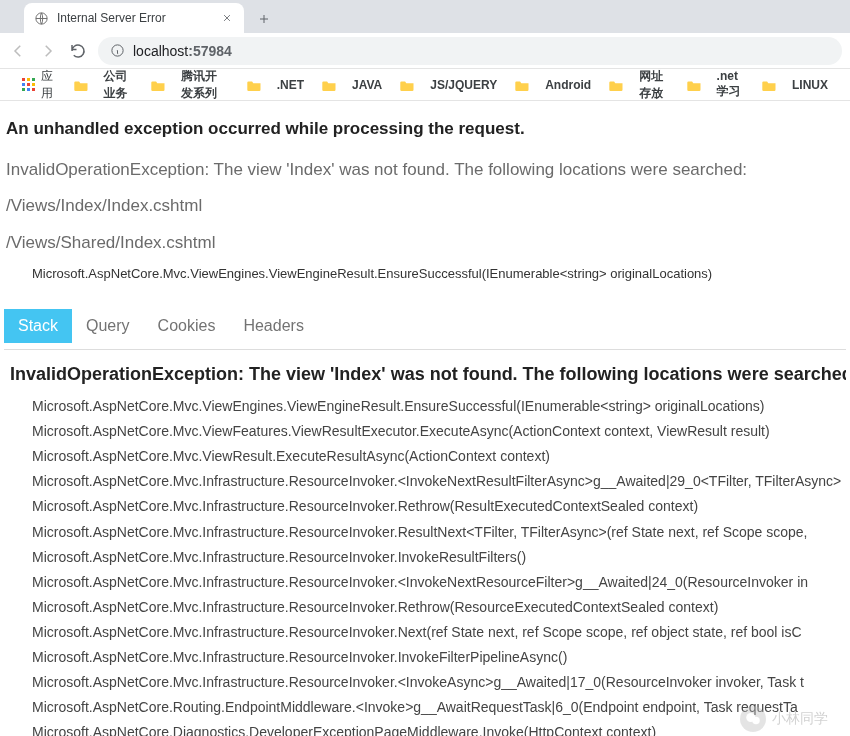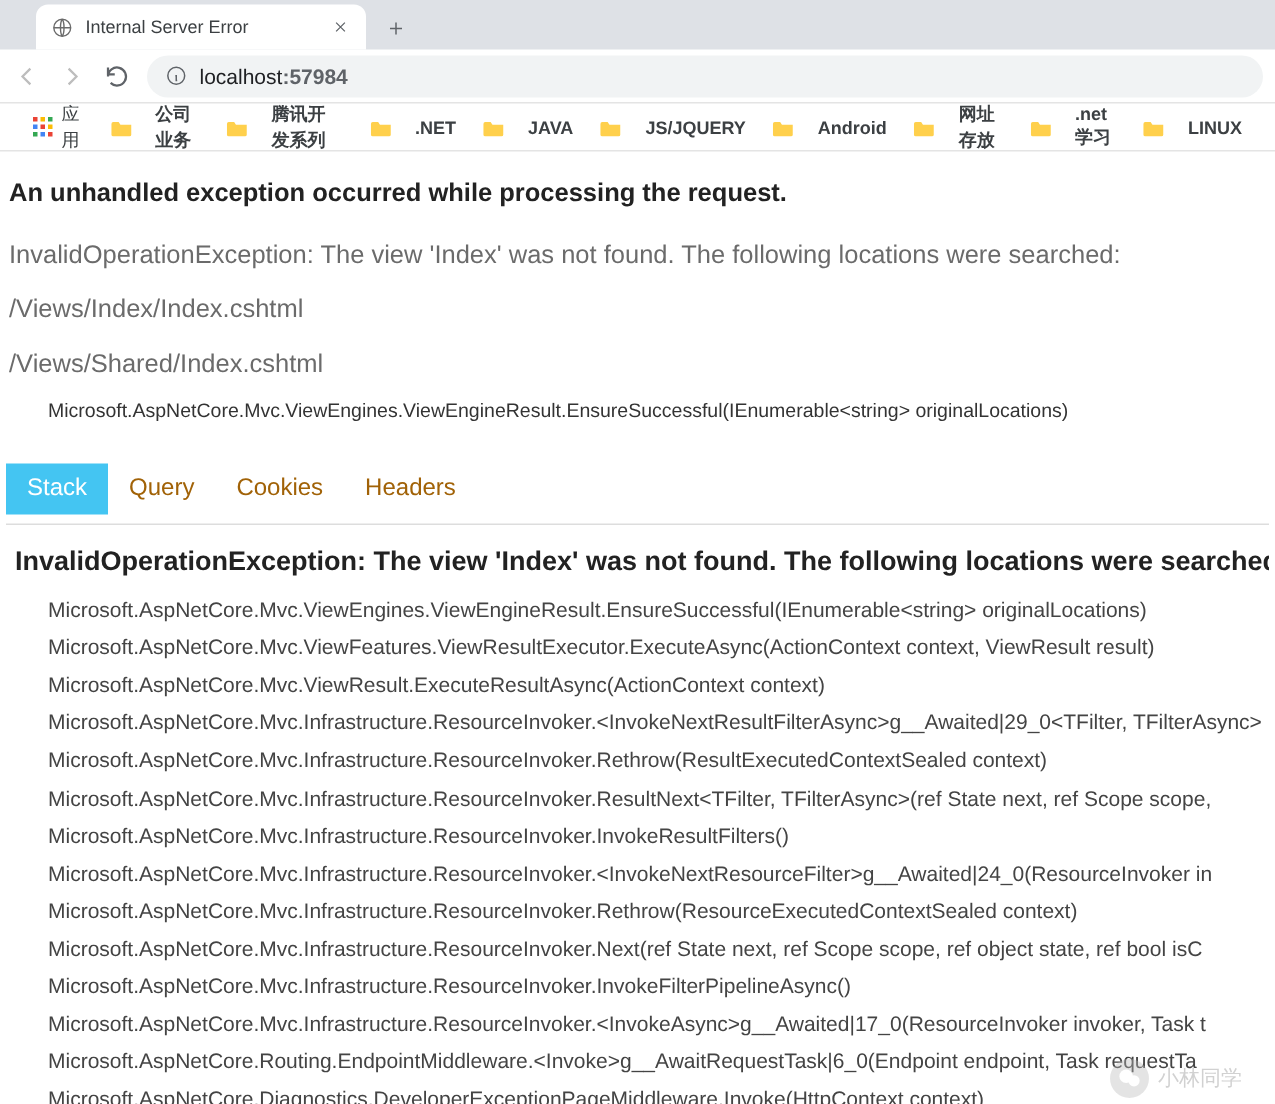--- a/index.html
+++ b/index.html
@@ -38,21 +38,21 @@
     .folder-icon { width: 15px; height: 12px; display: inline-block; }
     .folder-icon svg { width: 15px; height: 12px; display: block; }
 
     
     .content { padding: 0 4px; }
     h1.main-heading { font-size: 17px; font-weight: 700; color: #222; margin: 18px 0 18px 2px; }
     .err-msg { font-size: 17px; color: #6b6b6b; line-height: 1.55; margin: 2px 0 10px 2px; font-weight: 400; }
     .trace-line { font-size: 13px; color: #333; margin: 6px 0 0 28px; }
 
     .tabs-row { margin-top: 28px; display: flex; gap: 0; font-size: 16px; }
-    .etab { padding: 8px 14px; color: #a16207; cursor: pointer; }
+    .etab { padding: 8px 14px; color: #737373; cursor: pointer; }
     .etab.active { background: #44c5f2; color: #fff; }
 
     .divider { height: 1px; background: #ddd; margin-top: 6px; }
 
     .stack-heading { font-size: 18px; font-weight: 700; color: #222; margin: 14px 0 10px 6px; white-space: nowrap; overflow: hidden; }
     .stack-line { font-size: 14px; color: #444; margin: 2px 0 0 28px; white-space: nowrap; overflow: hidden; line-height: 1.65; }
 
     .watermark { position: absolute; right: 22px; bottom: 4px; display: flex; align-items: center; gap: 6px; opacity: 0.38; }
     .watermark .wm-icon { width: 26px; height: 26px; border-radius: 50%; background: #bbb; display: inline-flex; align-items: center; justify-content: center; }
     .watermark .wm-text { font-size: 14px; color: #888; }

